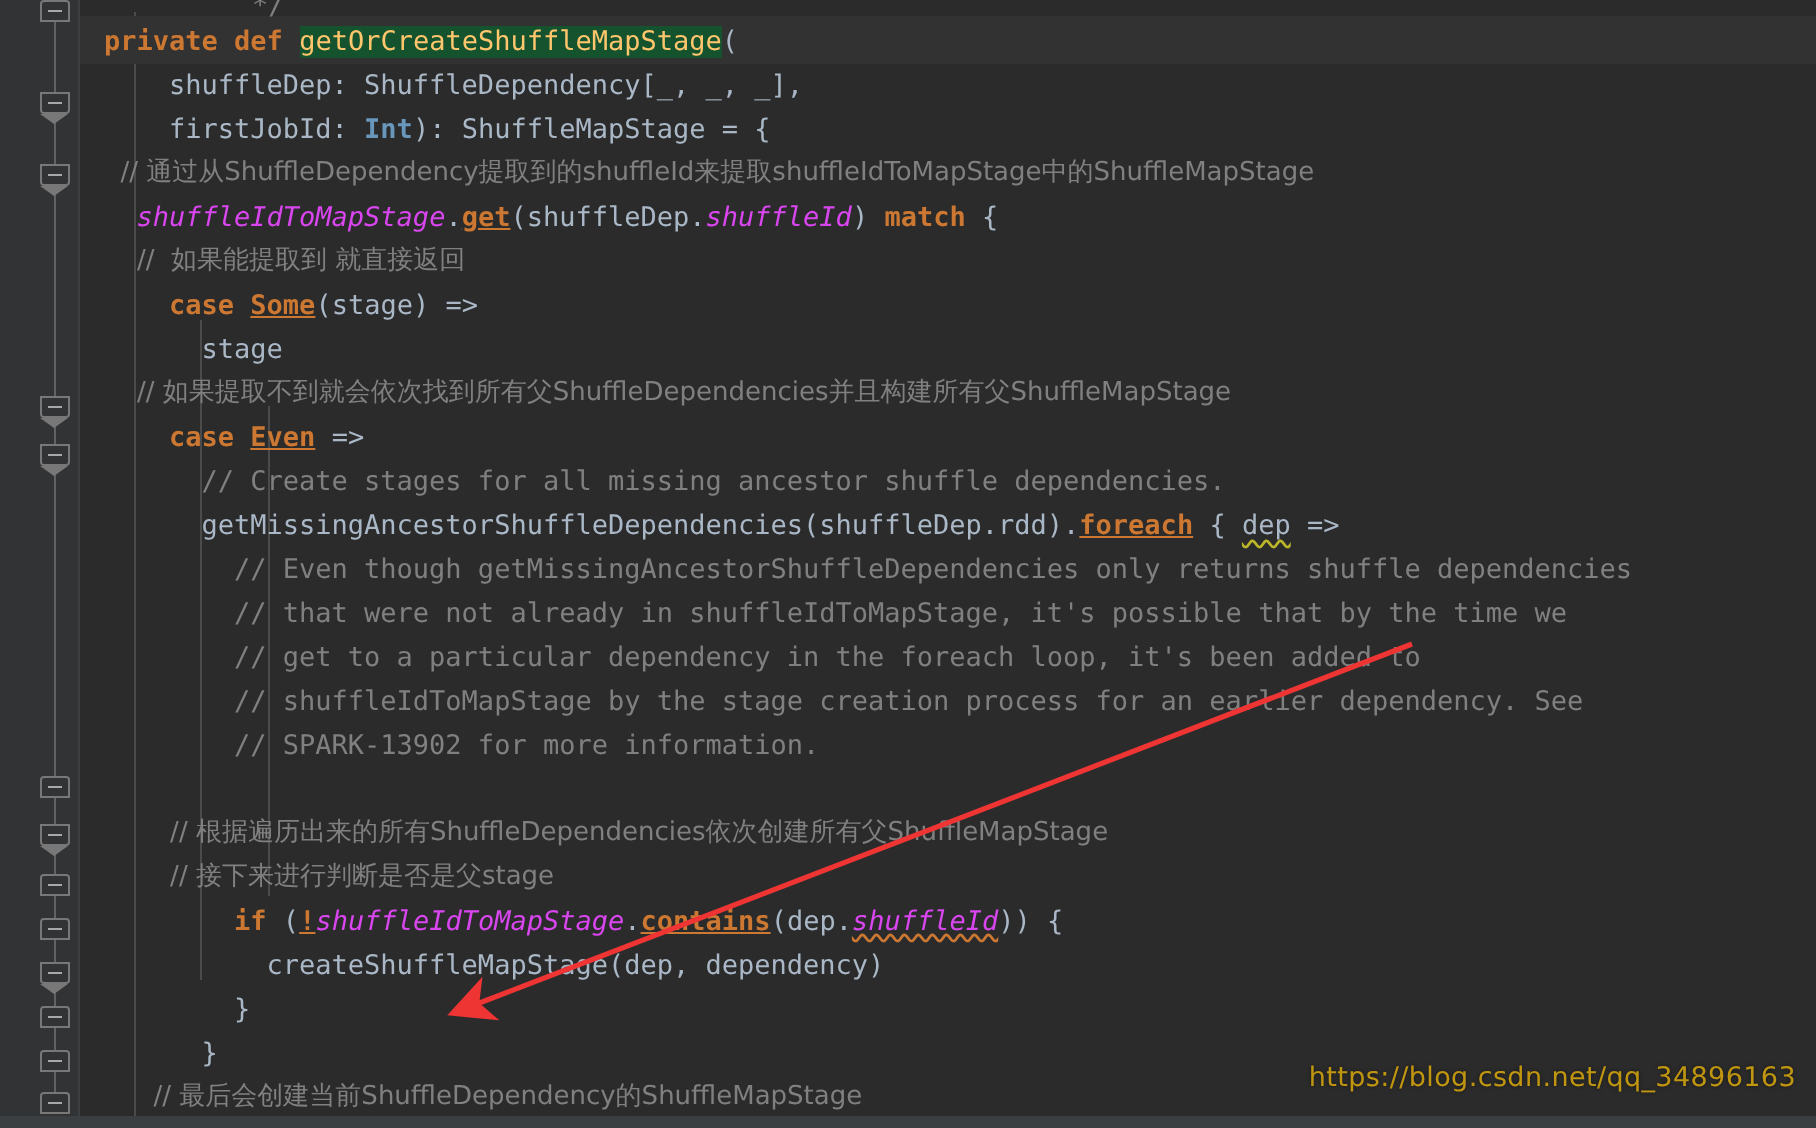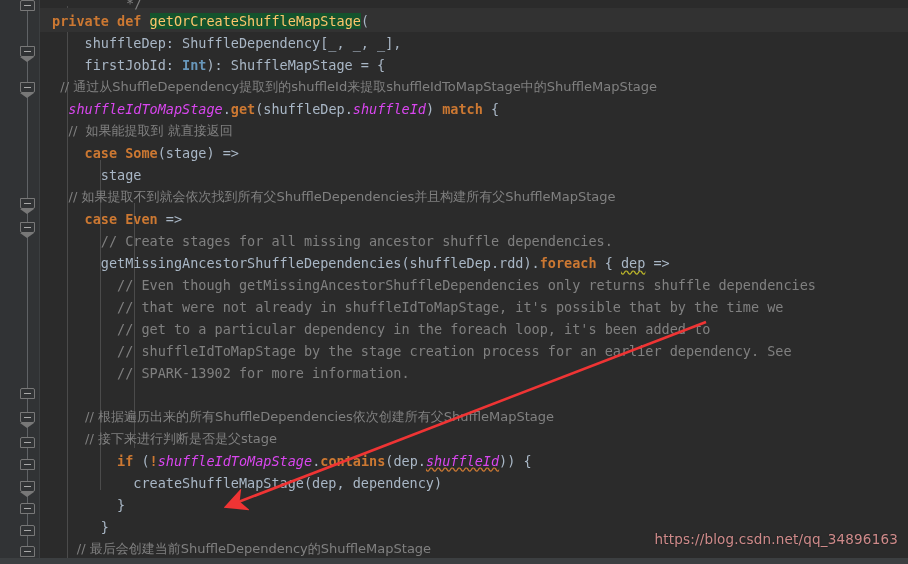--- a/index.html
+++ b/index.html
@@ -63,21 +63,21 @@
     color:#a9b7c6;
   }
 
   
   .kw{color:#cc7832;font-weight:bold;}
   .kw2{color:#6897bb;font-weight:bold;}
   .cmt{color:#808080;}
   .cmt-cn{color:#808080;font-family:"DejaVu Sans","Liberation Sans",sans-serif;}
   .fld{color:#d946ef;font-style:italic;}
   .mth{color:#ffc66d;}
-  .fn-und{color:#cc7832;font-weight:bold;}
+  .fn-und{color:#cc7832;font-weight:bold;text-decoration:underline;}
   .sel{background:#14532d;}
   .squig{
     text-decoration:underline;
     text-decoration-style:wavy;
     text-decoration-color:#bbb529;
     text-underline-offset:2px;
   }
   .caret{
     display:inline-block;width:0;border-left:2px solid #bbbbbb;
     height:15px;vertical-align:-3px;margin-right:-2px;
@@ -195,16 +195,16 @@
 
   <svg id="arrow-svg" viewBox="0 0 908 564">
     <defs>
       <marker id="ah" markerWidth="9" markerHeight="9" refX="7.2" refY="4.5" orient="auto">
         <path d="M0,0 L9,4.5 L0,9 L2.4,4.5 z" fill="#ef3434"></path>
       </marker>
     </defs>
     <line x1="706" y1="322" x2="228" y2="506" stroke="#ef3434" stroke-width="2.6" marker-end="url(#ah)"></line>
   </svg>
 
-  <div id="watermark" style="color: #fca5a5;">https://blog.csdn.net/qq_34896163</div>
+  <div id="watermark" style="color: #eab308;">https://blog.csdn.net/qq_34896163</div>
 
   <div id="bottombar"></div>
 </div>
 
 </body></html>

